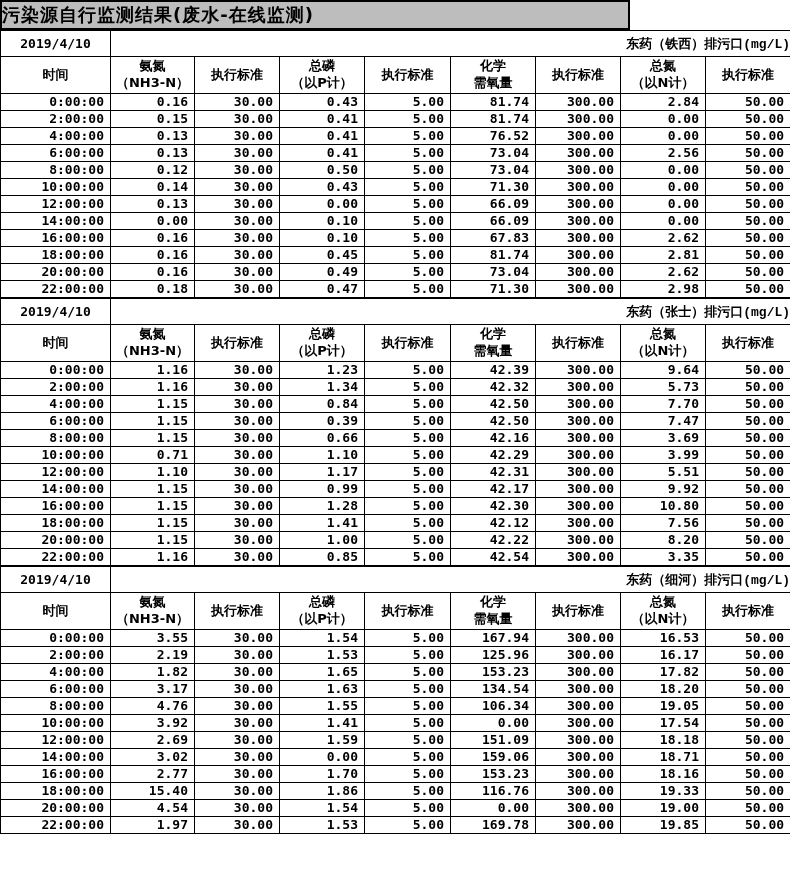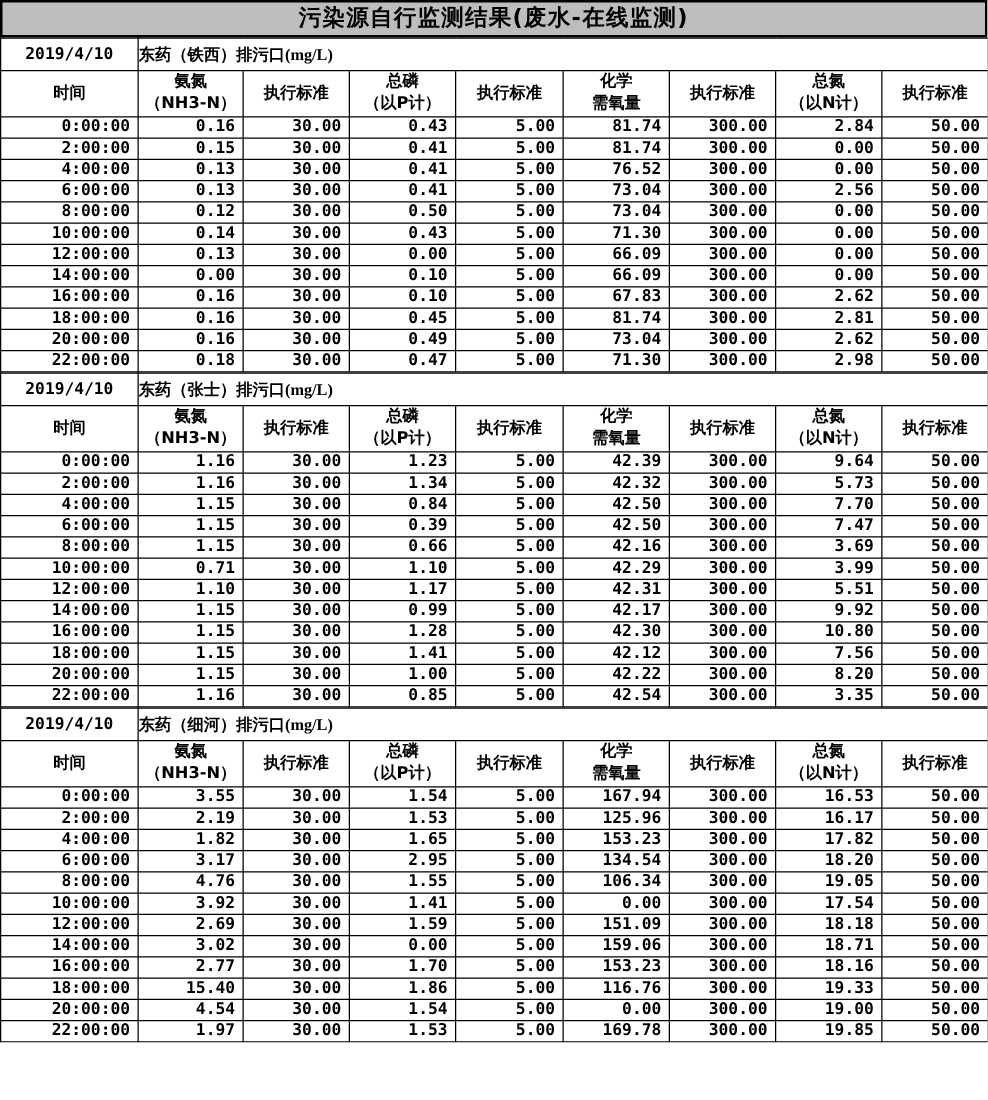--- a/index.html
+++ b/index.html
@@ -11,28 +11,27 @@
   body {
     font-family: "DejaVu Sans Mono", "Liberation Mono", monospace;
     color: #000;
   }
   .report {
     width: 790px;
     box-sizing: border-box;
   }
   .title-bar {
     box-sizing: border-box;
-    width: 790px;
+    width: 630px;
     height: 30px;
     background: #bdbdbd;
     border: 2px solid #000;
     font-weight: bold;
     font-size: 18px;
     letter-spacing: 1px;
-    text-align: center;
     line-height: 26px;
     font-family: "DejaVu Sans", "Liberation Sans", sans-serif;
   }
   table.monitor-table {
     width: 790px;
     border-collapse: collapse;
     table-layout: fixed;
     font-weight: bold;
   }
   table.monitor-table td, table.monitor-table th {
@@ -43,23 +42,23 @@
   }
   tr.date-row td {
     height: 25px;
     font-size: 13px;
   }
   td.date-cell {
     text-align: center;
     padding-right: 7px;
   }
   td.site-cell {
-    text-align: left;
+    text-align: right;
     font-size: 14px;
-    font-family: Liberation Serif, serif;
+    font-family: Liberation Mono, monospace;
   }
   tr.header-row th {
     height: 36px;
     text-align: center;
     vertical-align: middle;
     font-size: 13px;
     line-height: 1.3;
     font-family: "DejaVu Sans", "Liberation Sans", sans-serif;
   }
   tr.data-row td {
@@ -460,21 +459,21 @@
             <td>5.00</td>
             <td>153.23</td>
             <td>300.00</td>
             <td>17.82</td>
             <td>50.00</td>
           </tr>
           <tr class="data-row">
             <td>6:00:00</td>
             <td>3.17</td>
             <td>30.00</td>
-            <td>2.95</td>
+            <td>1.63</td>
             <td>5.00</td>
             <td>134.54</td>
             <td>300.00</td>
             <td>18.20</td>
             <td>50.00</td>
           </tr>
           <tr class="data-row">
             <td>8:00:00</td>
             <td>4.76</td>
             <td>30.00</td>

